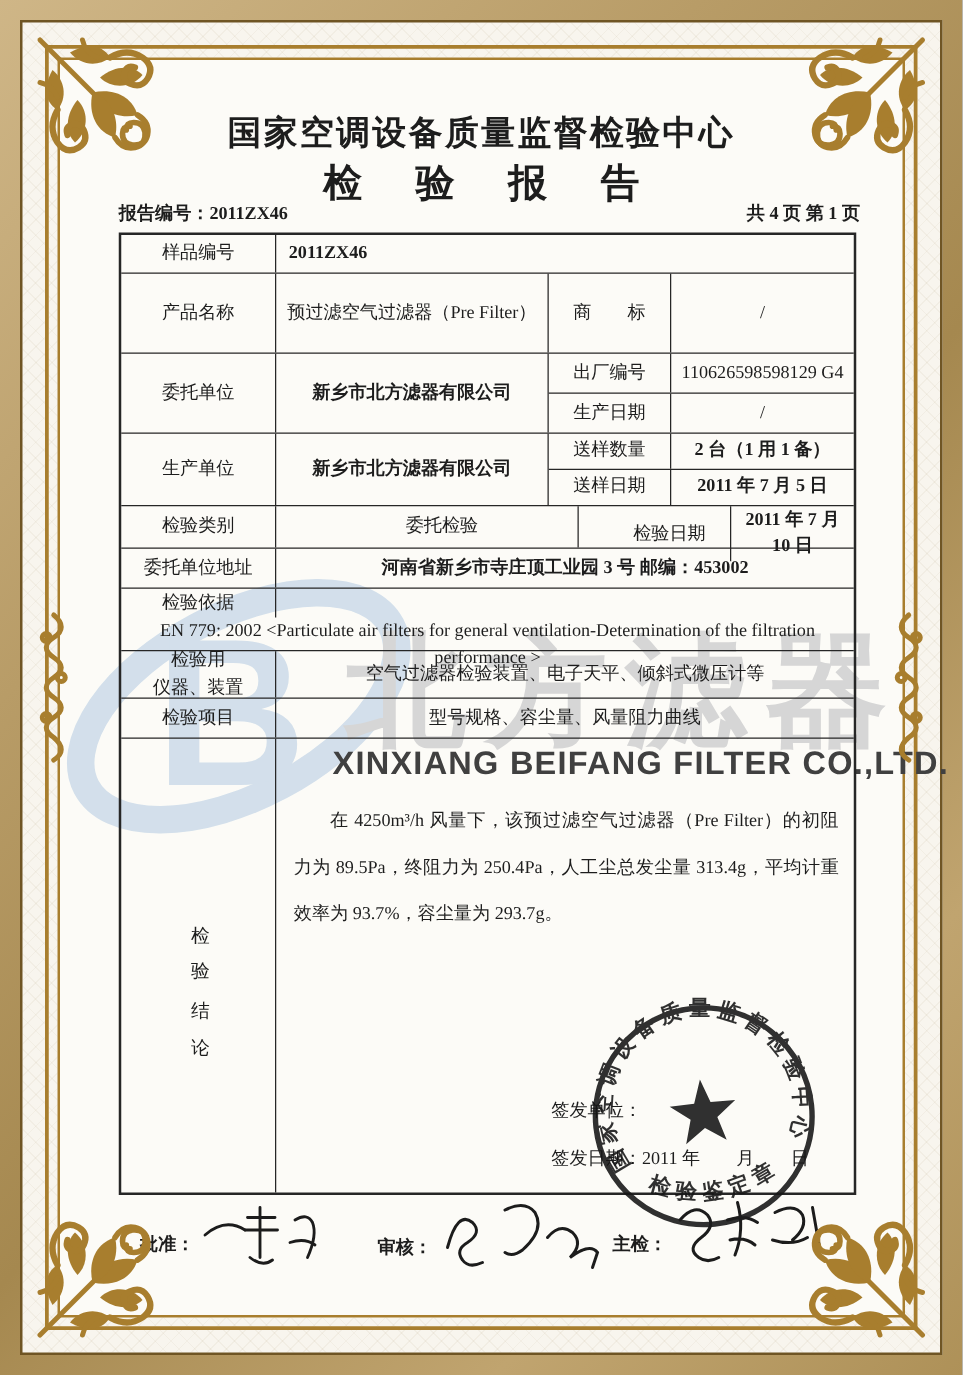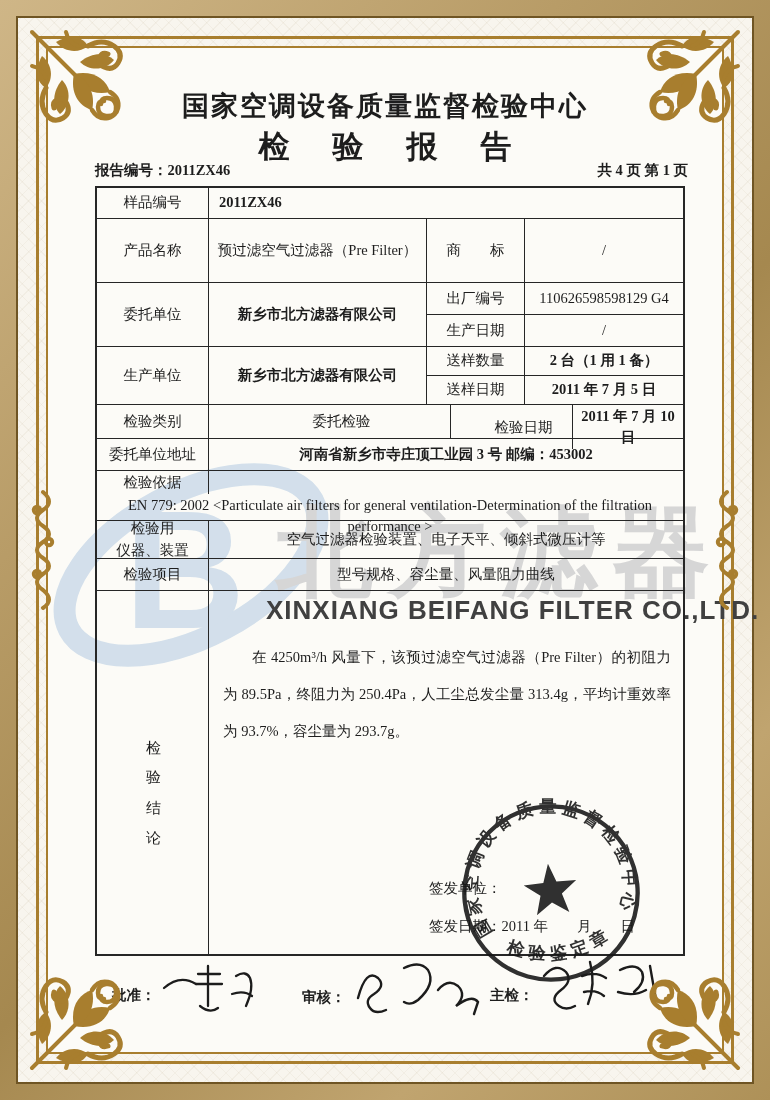--- a/index.html
+++ b/index.html
@@ -37,21 +37,21 @@
     font-size:31px;font-weight:bold;letter-spacing:6px;padding-left:6px;}
   .report-no{position:absolute;left:95px;top:161px;font-size:14.5px;font-weight:bold;z-index:2;}
   .page-info{position:absolute;right:82px;top:161px;font-size:14.5px;font-weight:bold;z-index:2;}
   
   .tbl{position:absolute;left:95px;top:186px;width:590px;z-index:2;
     border:2px solid #262626;display:flex;flex-direction:column;font-size:14.5px;box-sizing:border-box;}
   .row{display:flex;flex-shrink:0;border-top:1.5px solid #262626;box-sizing:border-box;}
   .row:first-child{border-top:none;}
   .cell{display:flex;align-items:center;justify-content:center;box-sizing:border-box;
     text-align:center;line-height:1.45;padding:1px 4px;}
-  .c1{width:112px;border-right:1.5px solid #262626;flex-shrink:0;flex-direction:column;}
+  .c1{width:124px;border-right:1.5px solid #262626;flex-shrink:0;flex-direction:column;}
   .c2{width:218px;border-right:1.5px solid #262626;flex-shrink:0;}
   .c34{flex:1;display:flex;flex-direction:column;}
   .subrow{flex:1;display:flex;border-top:1.5px solid #262626;box-sizing:border-box;}
   .subrow:first-child{border-top:none;}
   .c3{width:98px;border-right:1.5px solid #262626;flex-shrink:0;}
   .c4{flex:1;}
   .rest{flex:1;}
   .vleft{justify-content:flex-start;padding-left:10px;text-align:left;font-weight:bold;}
   .r1{height:30px;}.r2{height:64px;}.r3{height:64px;}.r4{height:58px;}.r5{height:34px;gap:24px;}
   .r6{height:32px;}.r7{height:50px;flex-direction:column;}.r8{height:38px;}.r9{height:32px;}.r10{height:364px;}

